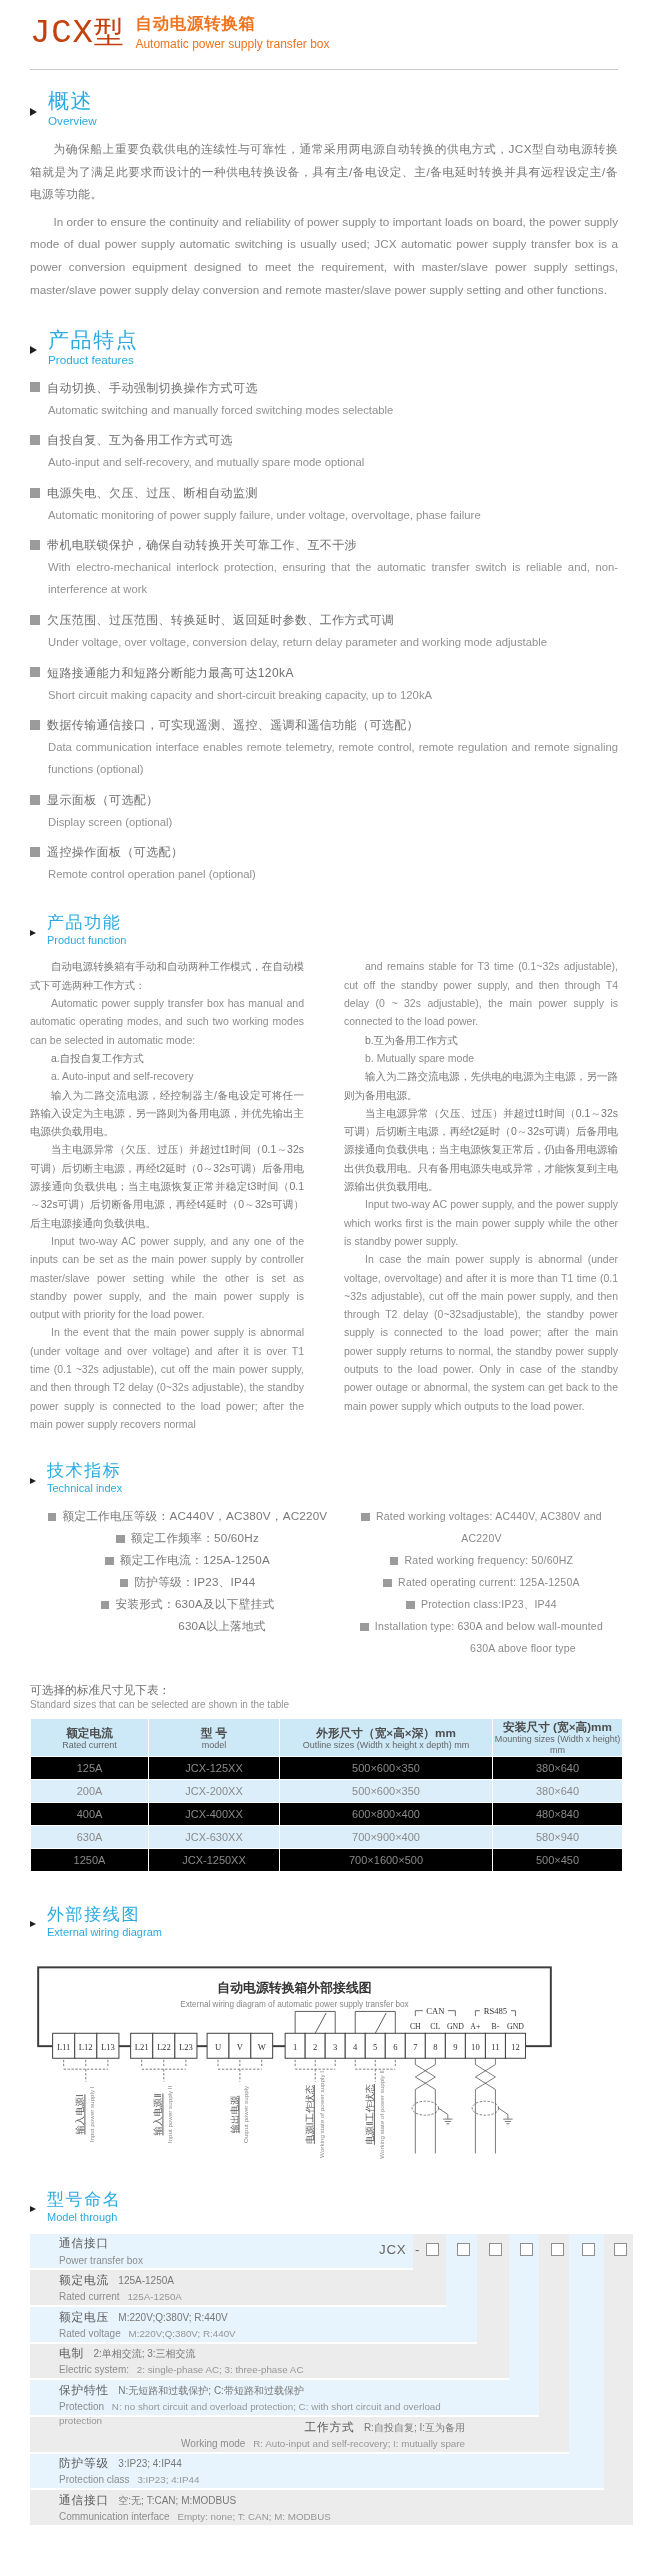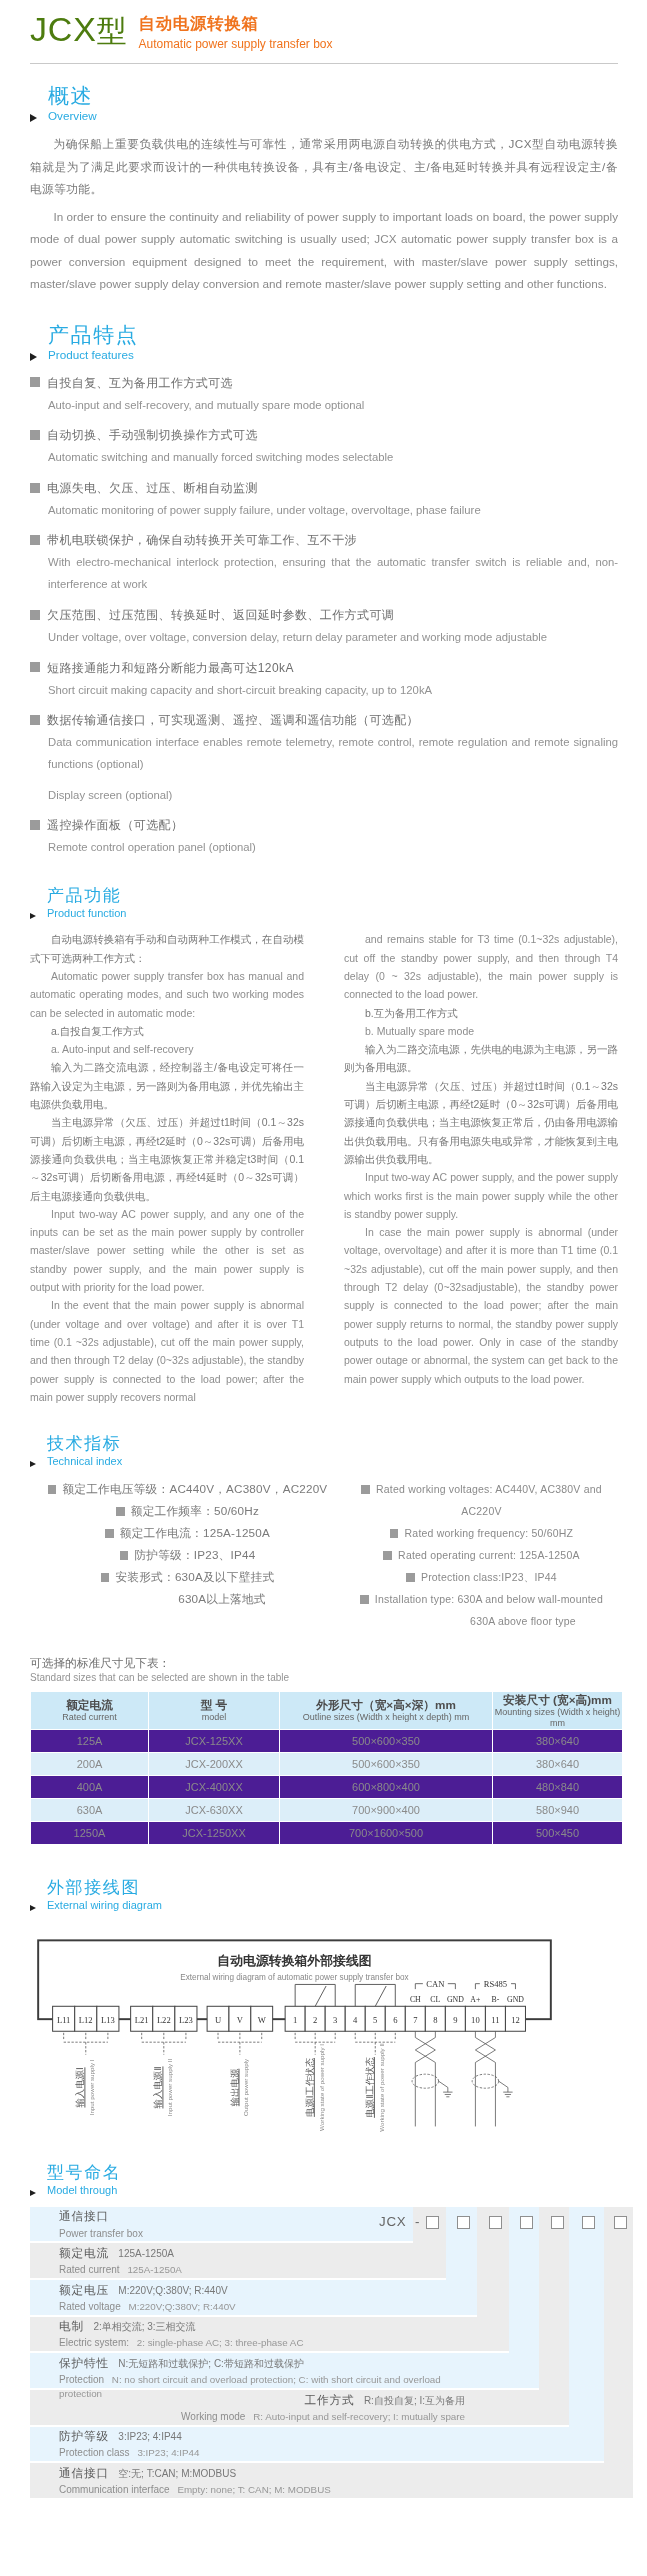--- a/index.html
+++ b/index.html
@@ -1,29 +1,29 @@
 <!DOCTYPE html>
 <html style="font-size:12.5px"><head>
 <meta charset="utf-8">
 <style>
   html,body{margin:0;padding:0;background:#fff;}
   .page{width:648px;background:#fff;font-family:"Liberation Sans",sans-serif;position:relative;overflow:hidden;}
   .inner{padding:0 30px;}
 
   
   .hd{display:flex;align-items:flex-start;padding:11px 30px 0 30px;}
-  .hd-model{color:#4d7c0f;font-size:34px;line-height:36px;letter-spacing:0.8px;}
+  .hd-model{color:#c2410c;font-size:34px;line-height:44px;letter-spacing:0.8px;font-family:Liberation Mono, monospace;}
   .hd-type{font-size:30px;}
   .hd-titles{margin-left:11px;margin-top:1.6px;}
   .hd-cn{color:#f0731d;font-size:16.4px;font-weight:bold;letter-spacing:0.8px;}
   .hd-en{color:#f0731d;font-size:12px;margin-top:2.3px;}
   .rule{height:0.8px;background:#c9c9c9;margin:12.5px 30px 0 30px;}
 
   
-  .sec-head{display:flex;align-items:flex-end;margin:0 0 11px 0;}
+  .sec-head{display:flex;align-items:center;margin:0 0 11px 0;}
   .tri{width:0;height:0;border-left:7.8px solid #1f1f1f;border-top:4.7px solid transparent;border-bottom:4.7px solid transparent;margin:7px 11px 0 0;flex:none;}
   .sec-head.small .tri{border-left-width:6.2px;border-top-width:3.9px;border-bottom-width:3.9px;margin-top:5.5px;}
   .sh-cn{color:#29abe2;font-size:21px;line-height:23.4px;letter-spacing:1.6px;}
   .sh-en{color:#29abe2;font-size:11.7px;margin-top:1.6px;}
   .sec-head.small .sh-cn{font-size:17px;line-height:19.5px;}
   .sec-head.small .sh-en{font-size:11px;}
 
   
   .sec-overview{margin-top:20px;}
   .para{font-size:11.7px;line-height:22.6px;text-align:justify;text-indent:2em;margin:4.7px 0;}
@@ -58,21 +58,21 @@
 
   
   .tbl-intro-cn{font-size:11.7px;color:#6f6f6f;margin:23.4px 0 1.6px 0;}
   .tbl-intro-en{font-size:10px;color:#949494;margin:0 0 7.8px 0;}
   table.sizes{border-collapse:collapse;width:589px;table-layout:fixed;}
   table.sizes th,table.sizes td{border:1.6px solid #fff;padding:0;text-align:center;}
   table.sizes th{background:#cde9f7;height:34px;}
   .th-cn{font-size:11.7px;color:#4d4d4d;line-height:15px;}
   .th-en{font-size:9px;color:#666;line-height:11px;font-weight:normal;}
   table.sizes td{font-size:11px;color:#8a8a8a;height:22px;}
-  table.sizes tr.r-light td{background:#4c1d95;}
+  table.sizes tr.r-light td{background:#000000;}
   table.sizes tr.r-dark td{background:#dceef9;}
   .c1{width:117px}.c2{width:130px}.c3{width:212px}.c4{width:129px}
 
   
   .sec-wiring{margin-top:33px;}
   .wiring-svg{display:block;margin:28px 0 0 7px;}
 
   
   .sec-model{margin-top:26.5px;}
   .stair{position:relative;height:295px;margin-top:9.4px;}
@@ -120,48 +120,49 @@
     <section class="sec-features">
       <div class="sec-head">
         <span class="tri"></span>
         <div>
             <div class="sh-cn">产品特点</div>
         <div class="sh-en">Product features</div>
           </div>
       </div>
       <div id="feat-list">
           <div class="feat">
+            <div class="feat-cn"><span class="sq"></span><span>自动切换、手动强制切换操作方式可选</span></div>
+            <div class="feat-en">Automatic switching and manually forced switching modes selectable</div>
+          </div>
+          <div class="feat">
             <div class="feat-cn"><span class="sq"></span><span>自投自复、互为备用工作方式可选</span></div>
             <div class="feat-en">Auto-input and self-recovery, and mutually spare mode optional</div>
           </div>
           <div class="feat">
-            <div class="feat-cn"><span class="sq"></span><span>自动切换、手动强制切换操作方式可选</span></div>
-            <div class="feat-en">Automatic switching and manually forced switching modes selectable</div>
-          </div>
-          <div class="feat">
             <div class="feat-cn"><span class="sq"></span><span>电源失电、欠压、过压、断相自动监测</span></div>
             <div class="feat-en">Automatic monitoring of power supply failure, under voltage, overvoltage, phase failure</div>
           </div>
           <div class="feat">
             <div class="feat-cn"><span class="sq"></span><span>带机电联锁保护，确保自动转换开关可靠工作、互不干涉</span></div>
             <div class="feat-en">With electro-mechanical interlock protection, ensuring that the automatic transfer switch is reliable and, non-interference at work</div>
           </div>
           <div class="feat">
             <div class="feat-cn"><span class="sq"></span><span>欠压范围、过压范围、转换延时、返回延时参数、工作方式可调</span></div>
             <div class="feat-en">Under voltage, over voltage, conversion delay, return delay parameter and working mode adjustable</div>
           </div>
           <div class="feat">
             <div class="feat-cn"><span class="sq"></span><span>短路接通能力和短路分断能力最高可达120kA</span></div>
             <div class="feat-en">Short circuit making capacity and short-circuit breaking capacity, up to 120kA</div>
           </div>
           <div class="feat">
             <div class="feat-cn"><span class="sq"></span><span>数据传输通信接口，可实现遥测、遥控、遥调和遥信功能（可选配）</span></div>
             <div class="feat-en">Data communication interface enables remote telemetry, remote control, remote regulation and remote signaling functions (optional)</div>
           </div>
           <div class="feat">
+            <div class="feat-cn"><span class="sq"></span><span>显示面板（可选配）</span></div>
             <div class="feat-en">Display screen (optional)</div>
           </div>
           <div class="feat">
             <div class="feat-cn"><span class="sq"></span><span>遥控操作面板（可选配）</span></div>
             <div class="feat-en">Remote control operation panel (optional)</div>
           </div>
         </div>
     </section>
 
     <section class="sec-functions">

